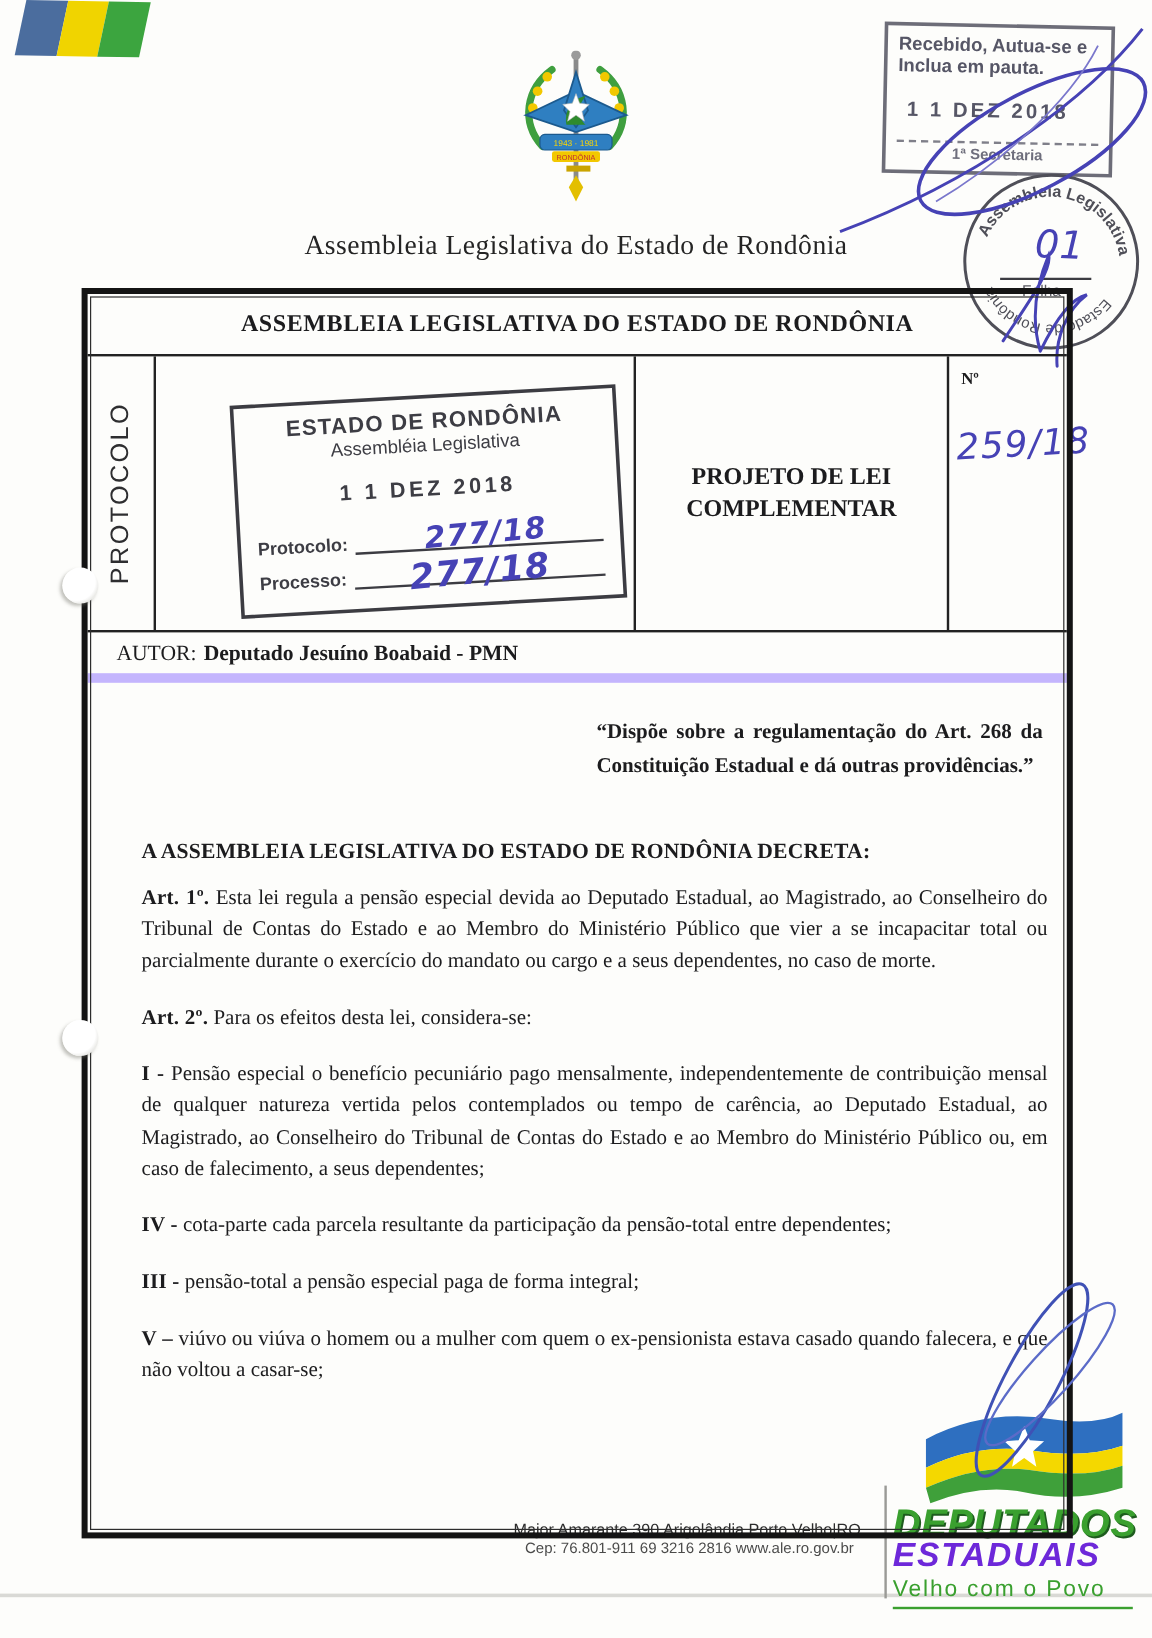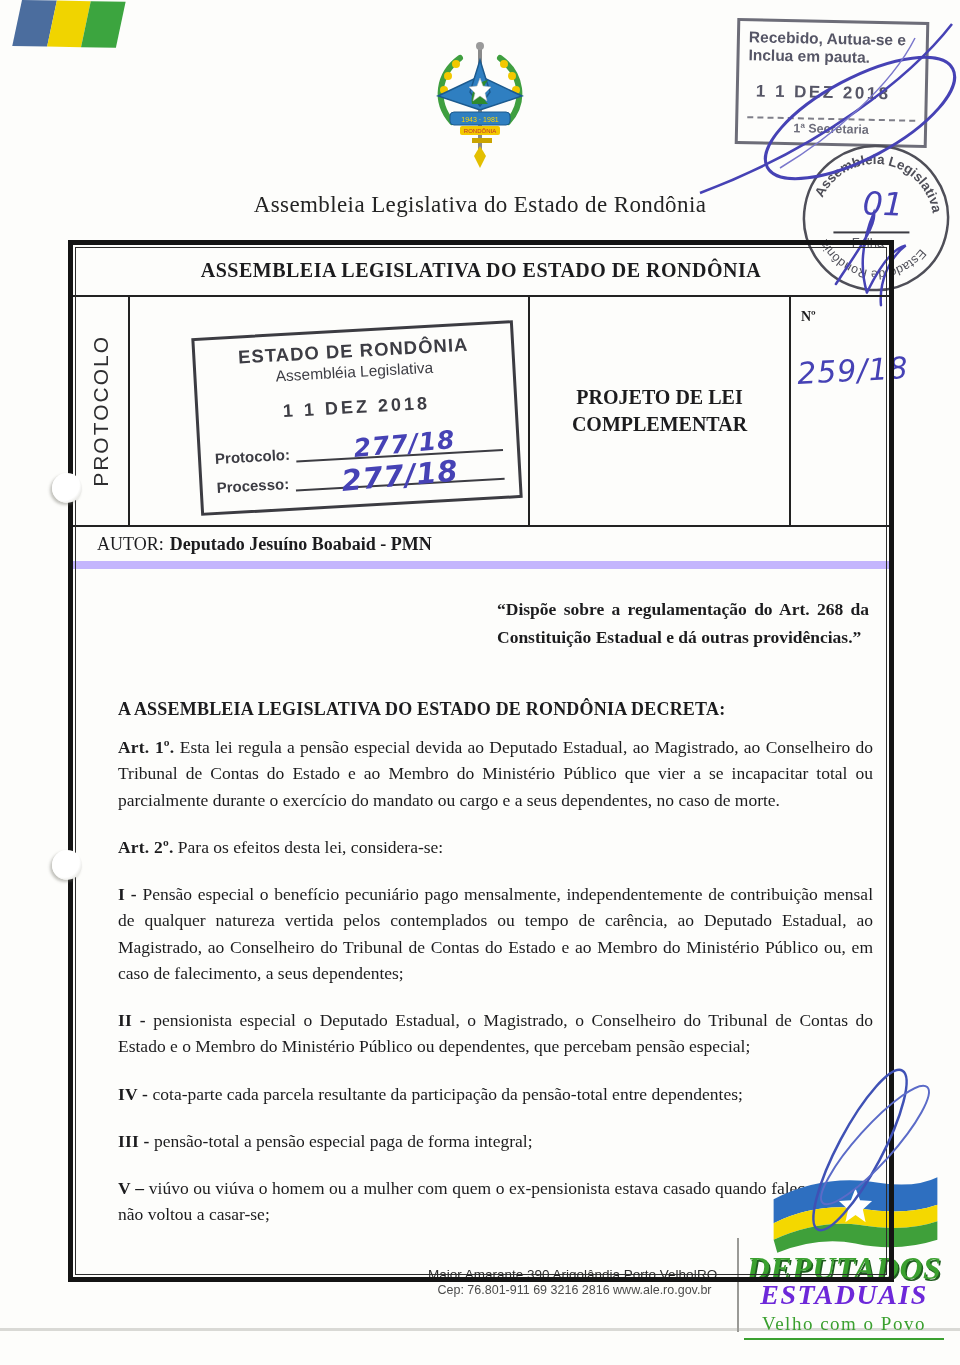--- a/index.html
+++ b/index.html
@@ -103,21 +103,21 @@
 
   .doc-footer{position:absolute;left:0;right:0;bottom:-14px;text-align:center;
               font-family:"Liberation Sans",sans-serif;color:#2c2c2c;z-index:1;}
   .doc-footer .f1{font-size:13.5px;margin-left:160px;}
   .doc-footer .f2{font-size:12.5px;margin-left:160px;margin-top:1px;opacity:.85;}
 
   .footer-divider{position:absolute;left:737px;top:1238px;width:2px;height:94px;background:#9a9a96;z-index:2;}
 
   
   .brand{position:absolute;left:744px;top:1168px;width:200px;z-index:3;
-         font-family:Liberation Serif, serif;text-align:center;}
+         font-family:Liberation Sans, sans-serif;}
   .brand .flag{margin-left:22px;}
   .brand .l1{font-size:32px;font-weight:bold;font-style:italic;color:#3aa02f;
              letter-spacing:.5px;margin-top:-14px;text-shadow:1.5px 1.5px 0 #1e5c1e;}
   .brand .l2{font-size:28px;font-weight:bold;font-style:italic;color:#6d28d9;
              letter-spacing:1.5px;margin-top:-8px;}
   .brand .l3{font-size:19px;color:#3aa02f;letter-spacing:1.5px;margin-top:2px;}
   .brand .rule{border-top:2px solid #3aa02f;margin:3px 0 2px;}
 
   .scan-line{position:absolute;left:0;right:0;top:1328px;height:3px;background:#d9d9d5;}
 </style>
@@ -245,21 +245,20 @@
     </div>
 
     <div class="doc-body">
       <div class="ementa">“Dispõe sobre a regulamentação do Art. 268 da Constituição Estadual e dá outras providências.”</div>
 
       <div class="decreta">A ASSEMBLEIA LEGISLATIVA DO ESTADO DE RONDÔNIA DECRETA:</div>
 
       <p class="para"><b>Art. 1º.</b> <span>Esta lei regula a pensão especial devida ao Deputado Estadual, ao Magistrado, ao Conselheiro do Tribunal de Contas do Estado e ao Membro do Ministério Público que vier a se incapacitar total ou parcialmente durante o exercício do mandato ou cargo e a seus dependentes, no caso de morte.</span></p>
       <p class="para gap"><b>Art. 2º.</b> <span>Para os efeitos desta lei, considera-se:</span></p>
       <p class="para gap"><b>I -</b> <span>Pensão especial o benefício pecuniário pago mensalmente, independentemente de contribuição mensal de qualquer natureza vertida pelos contemplados ou tempo de carência, ao Deputado Estadual, ao Magistrado, ao Conselheiro do Tribunal de Contas do Estado e ao Membro do Ministério Público ou, em caso de falecimento, a seus dependentes;</span></p>
-      <p class="para gap"><b>II -</b> <span>pensionista especial o Deputado Estadual, o Magistrado, o Conselheiro do Tribunal de Contas do Estado e o Membro do Ministério Público ou dependentes, que percebam pensão especial;</span></p>
       <p class="para gap"><b>IV -</b> <span>cota-parte cada parcela resultante da participação da pensão-total entre dependentes;</span></p>
       <p class="para gap"><b>III -</b> <span>pensão-total a pensão especial paga de forma integral;</span></p>
       <p class="para gap"><b>V –</b> <span>viúvo ou viúva o homem ou a mulher com quem o ex-pensionista estava casado quando falecera, e que não voltou a casar-se;</span></p>
 
       <div class="doc-footer">
         <div class="f1">Major Amarante  390  Arigolândia  Porto Velho|RO.</div>
         <div class="f2">Cep: 76.801-911  69 3216 2816  www.ale.ro.gov.br</div>
       </div>
     </div>
   </div>

